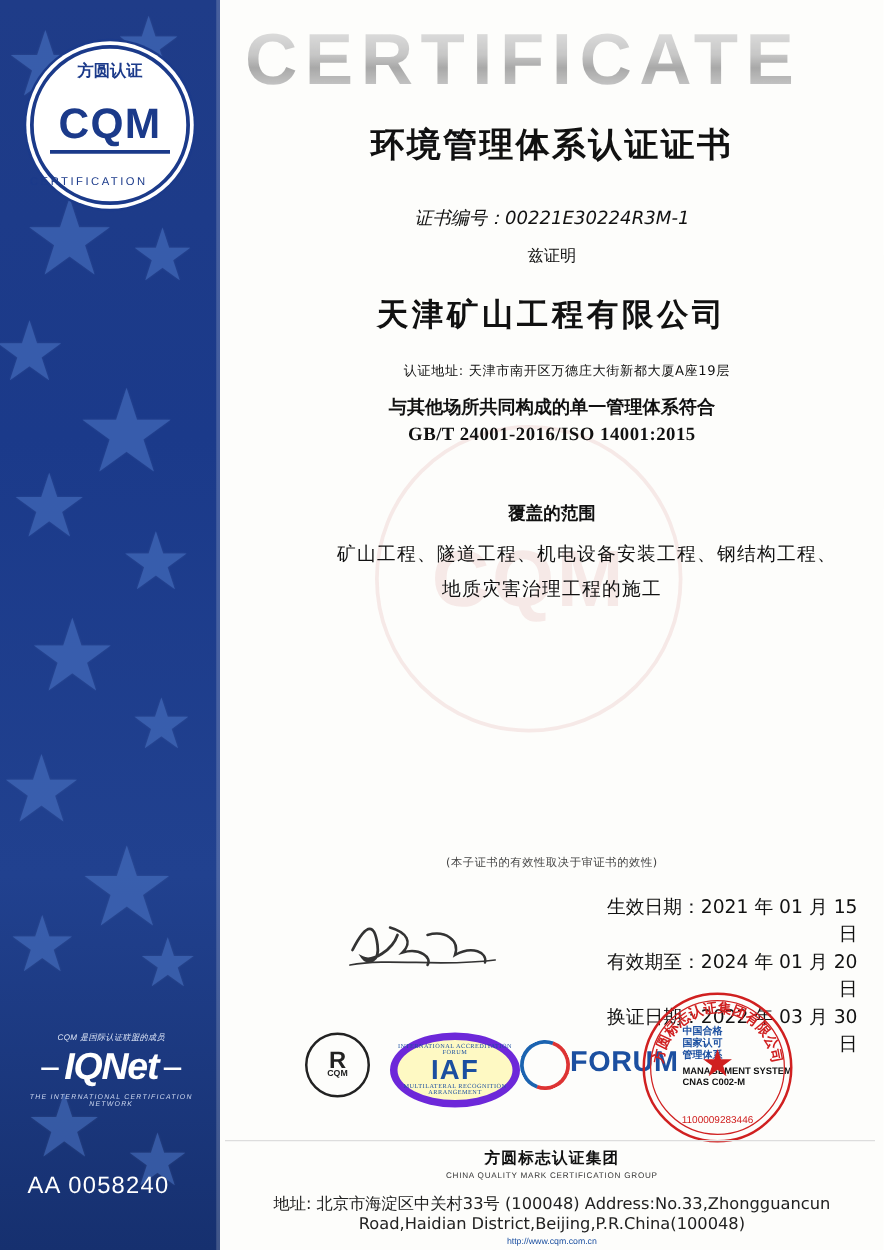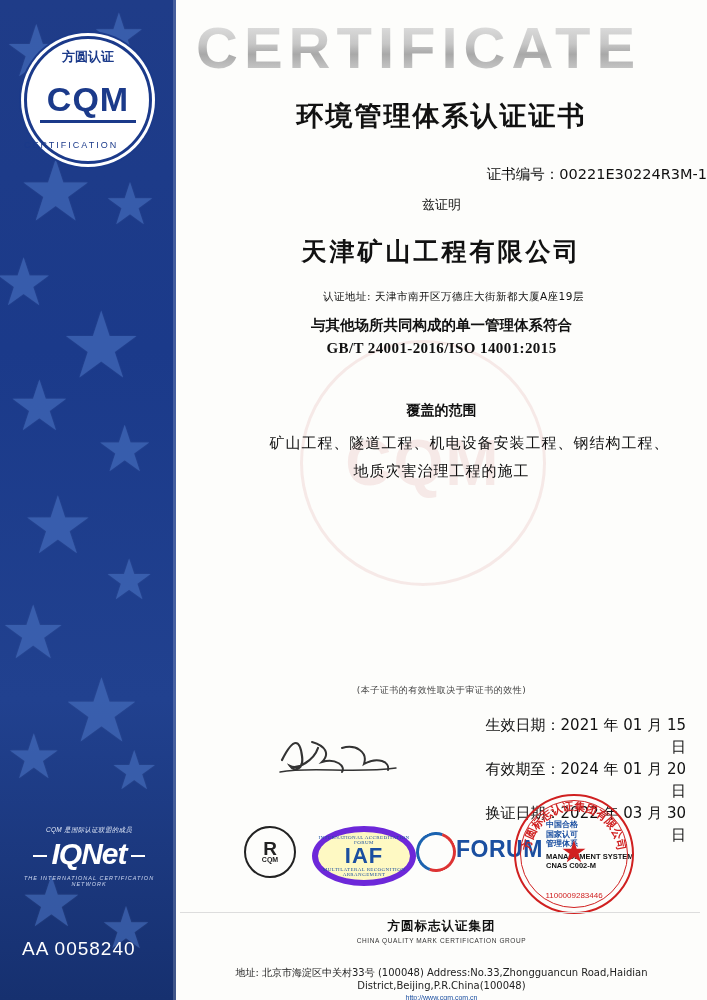--- a/index.html
+++ b/index.html
@@ -113,23 +113,24 @@
   
   .body{
     position:absolute;left:176px;top:0;width:531px;height:1000px;
   }
   .title{
     position:absolute;top:98px;left:0;width:531px;text-align:center;
     font-size:27px;font-weight:bold;color:#111;letter-spacing:2px;
     font-family:"DejaVu Sans", sans-serif;
   }
   .cert-no{
-    position:absolute;top:165px;left:0;width:531px;text-align:right;
+    position:absolute;top:165px;left:0;width:531px;text-align:center;
     font-size:14.5px;color:#111;
     font-family:"DejaVu Sans", sans-serif;
+    font-style:italic;
   }
   .hereby{
     position:absolute;top:196px;left:0;width:531px;text-align:center;
     font-size:13px;color:#111;
     font-family:"DejaVu Sans", sans-serif;
   }
   .company{
     position:absolute;top:235px;left:0;width:531px;text-align:center;
     font-size:25px;font-weight:bold;color:#111;letter-spacing:3px;
     font-family:"DejaVu Serif", serif;
@@ -255,21 +256,21 @@
   .footer{
     position:absolute;left:176px;top:918px;width:531px;text-align:center;
   }
   .footer .org-cn{
     font-family:"DejaVu Sans", sans-serif;font-size:12.5px;font-weight:bold;color:#111;letter-spacing:1px;
   }
   .footer .org-en{
     font-family:"Liberation Sans", sans-serif;font-size:6.5px;color:#333;letter-spacing:.6px;margin-top:2px;
   }
   .footer .addr{
-    font-family:"DejaVu Sans", sans-serif;font-size:10px;color:#222;margin-top:22px;
+    font-family:"DejaVu Sans", sans-serif;font-size:13px;color:#222;margin-top:10px;
   }
   .footer .url{
     font-family:"Liberation Sans", sans-serif;font-size:7px;color:#1b4fa0;margin-top:3px;
   }
   .hr-thin{
     position:absolute;left:180px;top:912px;width:520px;height:1px;background:#ddd;
   }
 </style>
 </head>
 <body>

